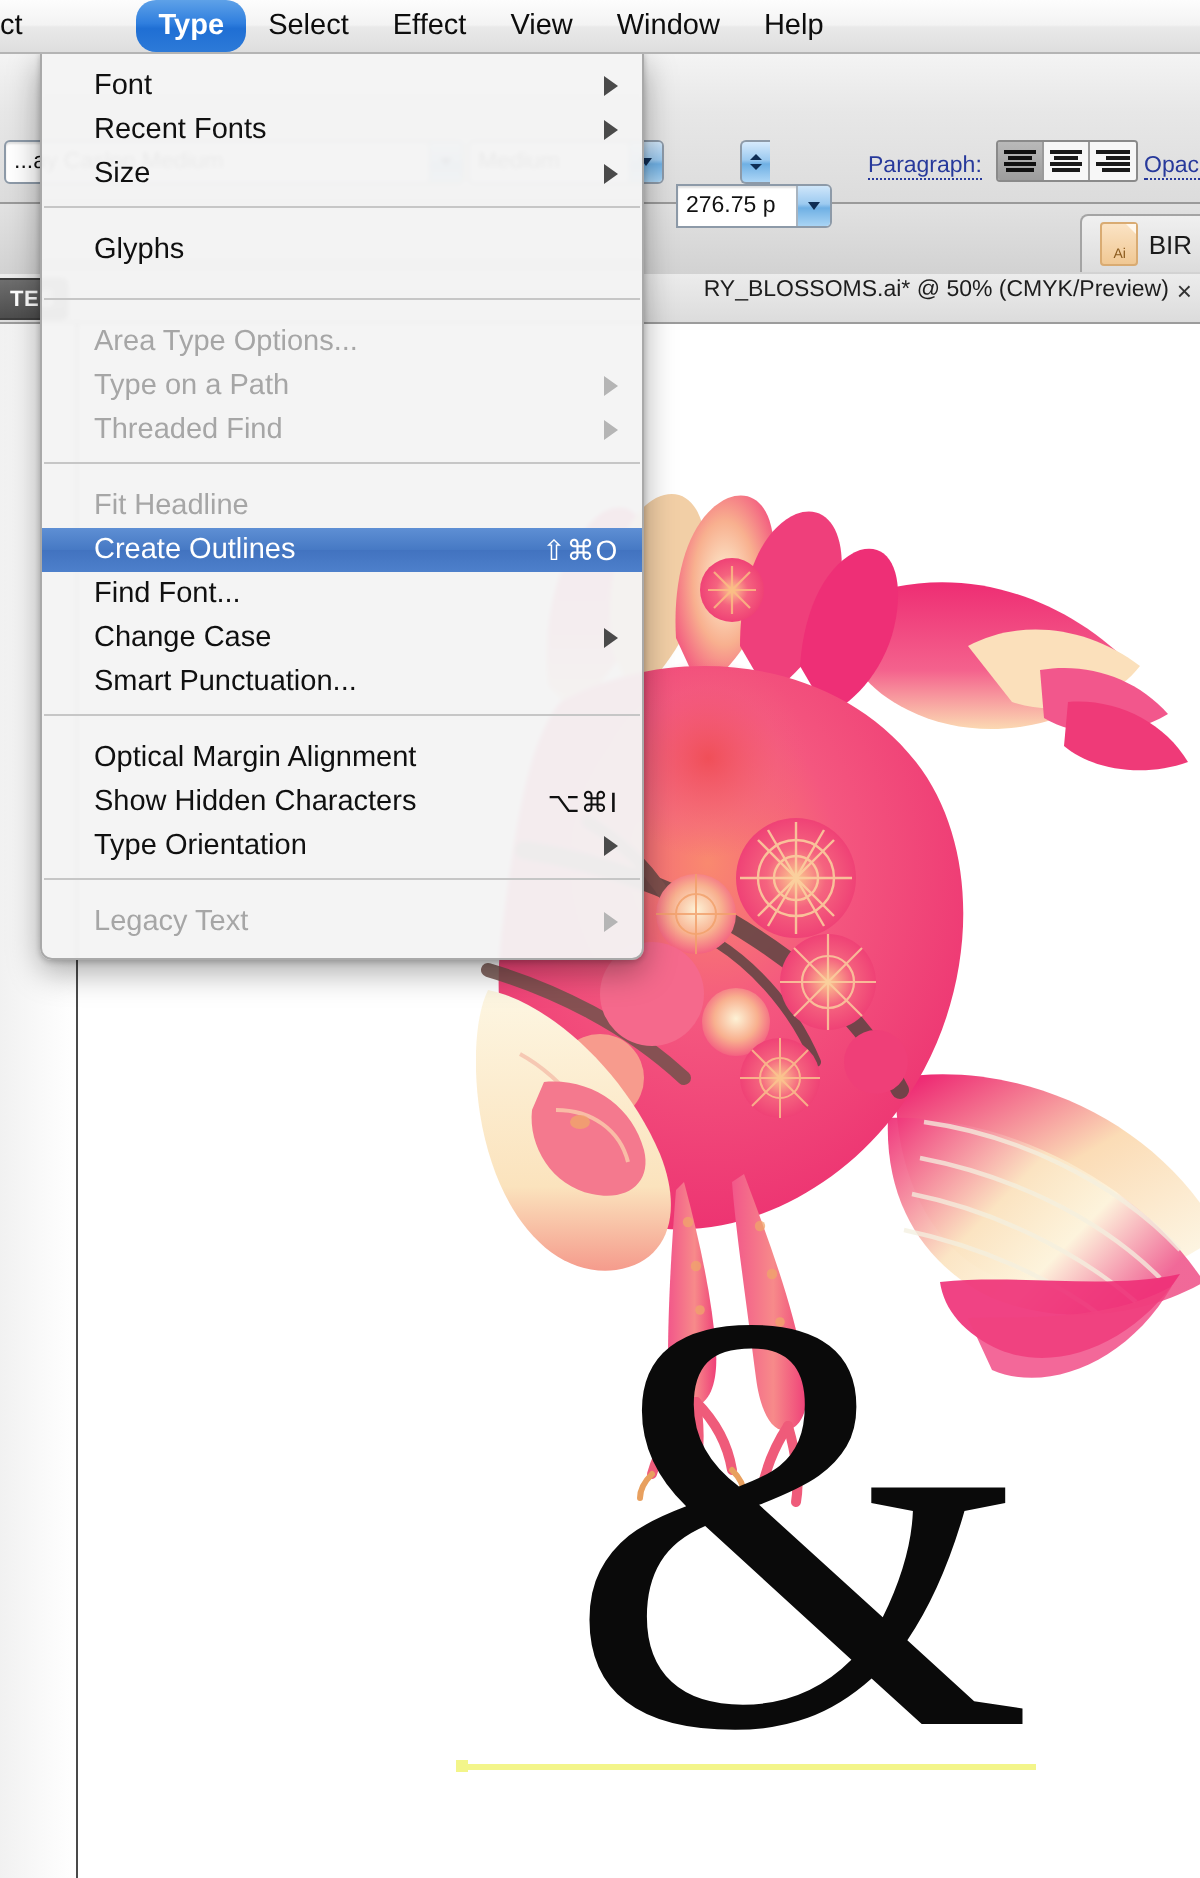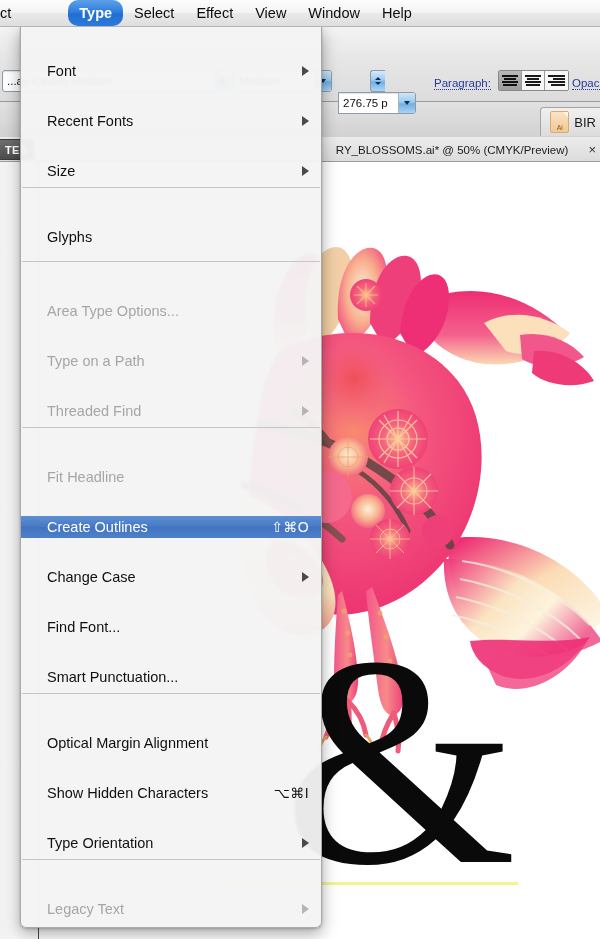--- a/index.html
+++ b/index.html
@@ -116,21 +116,21 @@
     border-bottom:1px solid #9c9c9c;z-index:8;
   }
   .doctab-left{
     position:absolute;left:-6px;top:2px;height:21px;display:flex;align-items:center;
     padding:0 6px 0 10px;box-sizing:border-box;
     background:linear-gradient(to bottom,#6e6e6e,#4d4d4d);
     border:1px solid #3c3c3c;border-radius:3px;
     color:#fff;font-size:11px;font-weight:bold;letter-spacing:.3px;
   }
   .doctab-main{
-    position:absolute;right:4px;top:2px;height:21px;display:flex;align-items:center;gap:20px;
+    position:absolute;right:4px;top:2px;height:21px;display:flex;align-items:flex-start;gap:4px;
     font-size:11.5px;color:#1d1d1d;white-space:nowrap;
   }
   .closex{font-size:13px;color:#333;line-height:1;}
 
   
   .canvas{
     position:absolute;left:0;top:161px;width:600px;height:778px;
     background:#ffffff;overflow:hidden;z-index:2;
   }
   .canvas-gutter{
@@ -158,21 +158,21 @@
     border:1px solid #a9a9a9;border-top:none;
     border-radius:0 0 6px 6px;
     box-shadow:0 6px 16px rgba(0,0,0,.34), 0 1px 3px rgba(0,0,0,.22);
     padding:6px 0 7px 0;
     z-index:50;
     backdrop-filter:blur(1px);
   }
   .mrow{
     position:relative;height:22px;display:flex;align-items:center;
     padding:0 12px 0 26px;box-sizing:border-box;
-    font-size:14.5px;color:#101010;white-space:nowrap;margin-top:28px;
+    font-size:14.5px;color:#101010;white-space:nowrap;
   }
   .mrow.dim{color:#a6a6a6;}
   .mrow.sel{
     background:linear-gradient(to bottom,#5e8fd4 0%,#4679c4 50%,#4273c0 51%,#4d80cb 100%);
     color:#fff;font-weight:normal;text-align:center;
   }
   .mrow .lbl{flex:none;}
   .mrow .key{margin-left:auto;font-size:14px;letter-spacing:.4px;padding-left:24px;}
   .mrow .sub{
     margin-left:auto;width:0;height:0;
@@ -501,25 +501,25 @@
     <div class="mgap-s"></div>
 
     <div class="mrow dim">
       <span class="lbl">Fit Headline</span>
     </div>
     <div class="mrow sel">
       <span class="lbl">Create Outlines</span>
       <span class="key">⇧⌘O</span>
     </div>
     <div class="mrow">
+      <span class="lbl">Find Font...</span>
+    </div>
+    <div class="mrow">
       <span class="lbl">Change Case</span>
       <span class="sub"></span>
-    </div>
-    <div class="mrow">
-      <span class="lbl">Find Font...</span>
     </div>
     <div class="mrow">
       <span class="lbl">Smart Punctuation...</span>
     </div>
 
     <div class="msep"></div>
     <div class="mgap-s"></div>
 
     <div class="mrow">
       <span class="lbl">Optical Margin Alignment</span>

